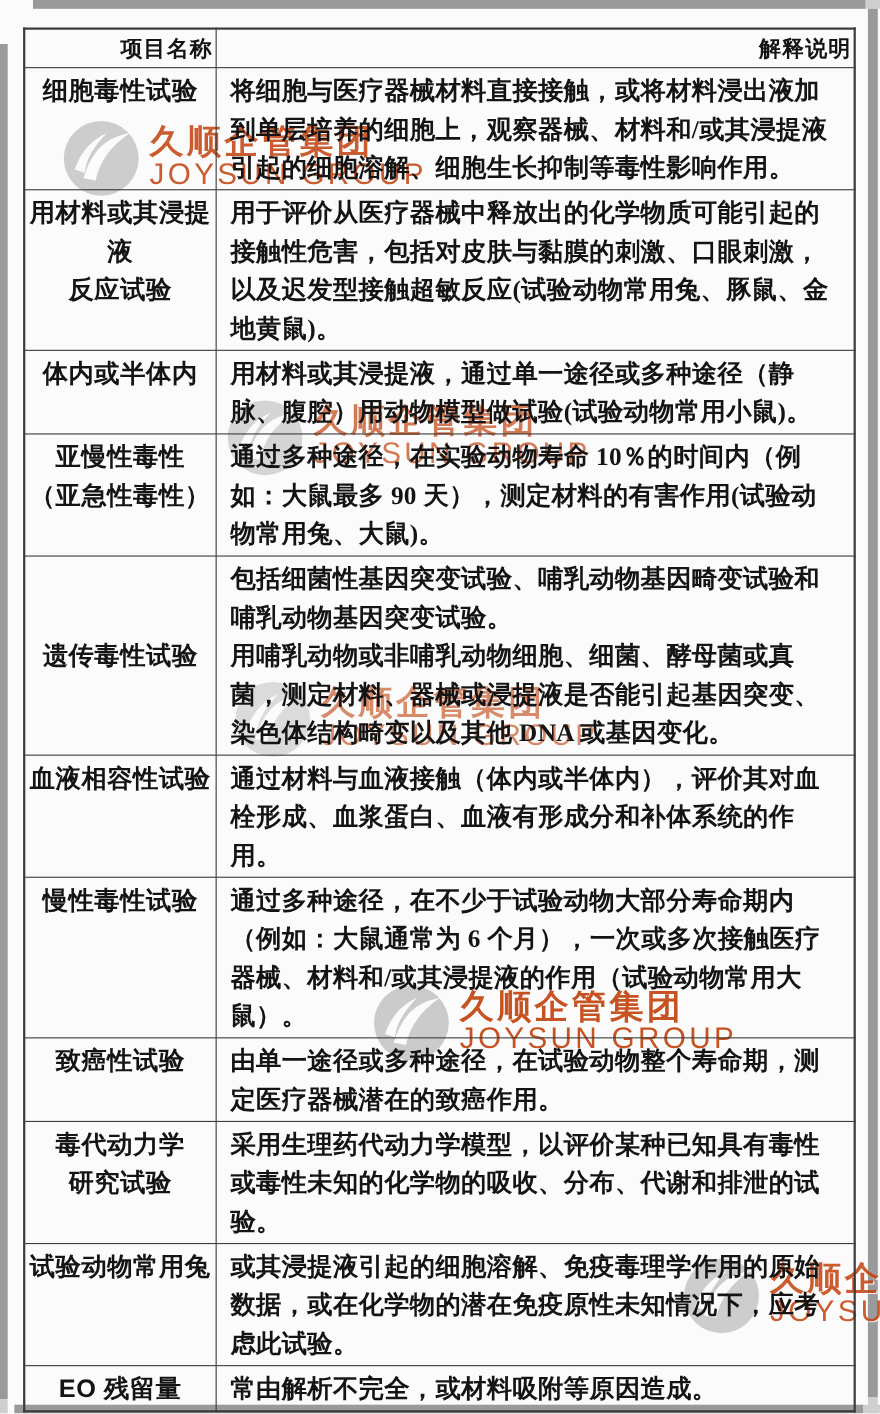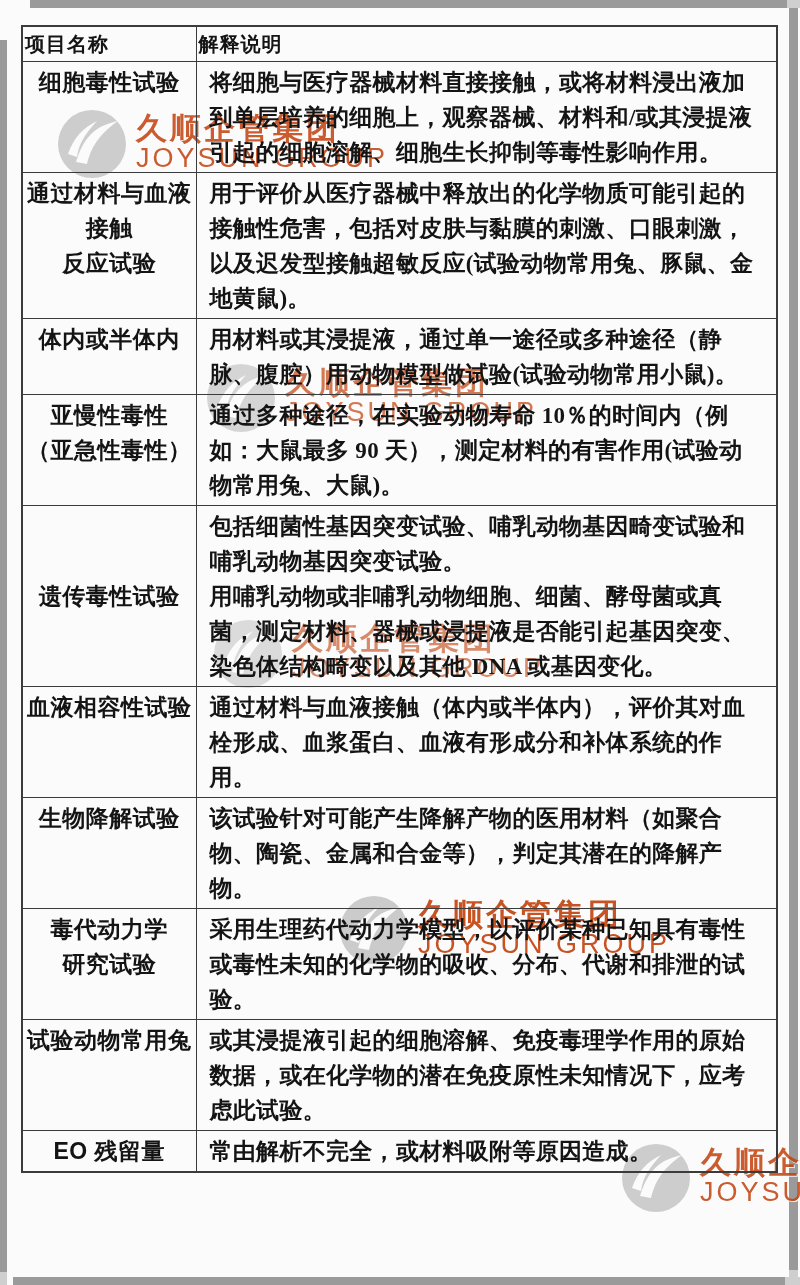--- a/index.html
+++ b/index.html
@@ -41,21 +41,21 @@
   
   table{
     position:absolute;left:21px;top:25px;width:757px;
     border-collapse:collapse;table-layout:fixed;
     background:transparent;color:#141414;z-index:1;
   }
   col.c-name{width:174px}
   th,td{border:1px solid #3b3b3b;font-weight:600}
   table{border:2px solid #3b3b3b}
   th{
-    height:32px;text-align:left;vertical-align:middle;
+    height:32px;text-align:right;vertical-align:middle;
     font-size:20px;letter-spacing:1px;padding:1px 2px;margin-top:40px;
   }
   td{font-size:23px;line-height:35px;white-space:pre-line}
   td.name{
     text-align:center;vertical-align:top;
     padding:3px 4px 2px;letter-spacing:0.5px;
   }
   tr.vmid td.name{vertical-align:middle}
   td.desc{
     text-align:left;vertical-align:top;
@@ -154,21 +154,21 @@
       <th>项目名称</th>
       <th>解释说明</th>
     </tr>
   </thead>
   <tbody>
     <tr>
       <td class="name">细胞毒性试验</td>
       <td class="desc">将细胞与医疗器械材料直接接触，或将材料浸出液加到单层培养的细胞上，观察器械、材料和/或其浸提液引起的细胞溶解、细胞生长抑制等毒性影响作用。</td>
     </tr>
     <tr>
-      <td class="name">通过材料与血液接触
+      <td class="name">用材料或其浸提液
 反应试验</td>
       <td class="desc">用于评价从医疗器械中释放出的化学物质可能引起的接触性危害，包括对皮肤与黏膜的刺激、口眼刺激，以及迟发型接触超敏反应(试验动物常用兔、豚鼠、金地黄鼠)。</td>
     </tr>
     <tr>
       <td class="name">体内或半体内</td>
       <td class="desc">用材料或其浸提液，通过单一途径或多种途径（静脉、腹腔）用动物模型做试验(试验动物常用小鼠)。</td>
     </tr>
     <tr>
       <td class="name">亚慢性毒性
 （亚急性毒性）</td>
@@ -177,22 +177,26 @@
     <tr class="vmid">
       <td class="name">遗传毒性试验</td>
       <td class="desc">包括细菌性基因突变试验、哺乳动物基因畸变试验和哺乳动物基因突变试验。
 用哺乳动物或非哺乳动物细胞、细菌、酵母菌或真菌，测定材料、器械或浸提液是否能引起基因突变、染色体结构畸变以及其他 DNA 或基因变化。</td>
     </tr>
     <tr>
       <td class="name">血液相容性试验</td>
       <td class="desc">通过材料与血液接触（体内或半体内），评价其对血栓形成、血浆蛋白、血液有形成分和补体系统的作用。</td>
     </tr>
     <tr>
-      <td class="name">生物降解试验</td>
-      <td class="desc">该试验针对可能产生降解产物的医用材料（如聚合物、陶瓷、金属和合金等），判定其潜在的降解产物。</td>
+      <td class="name">慢性毒性试验</td>
+      <td class="desc">通过多种途径，在不少于试验动物大部分寿命期内（例如：大鼠通常为 6 个月），一次或多次接触医疗器械、材料和/或其浸提液的作用（试验动物常用大鼠）。</td>
+    </tr>
+    <tr>
+      <td class="name">致癌性试验</td>
+      <td class="desc">由单一途径或多种途径，在试验动物整个寿命期，测定医疗器械潜在的致癌作用。</td>
     </tr>
     <tr>
       <td class="name">毒代动力学
 研究试验</td>
       <td class="desc">采用生理药代动力学模型，以评价某种已知具有毒性或毒性未知的化学物的吸收、分布、代谢和排泄的试验。</td>
     </tr>
     <tr>
       <td class="name">试验动物常用兔</td>
       <td class="desc">或其浸提液引起的细胞溶解、免疫毒理学作用的原始数据，或在化学物的潜在免疫原性未知情况下，应考虑此试验。</td>
     </tr>

